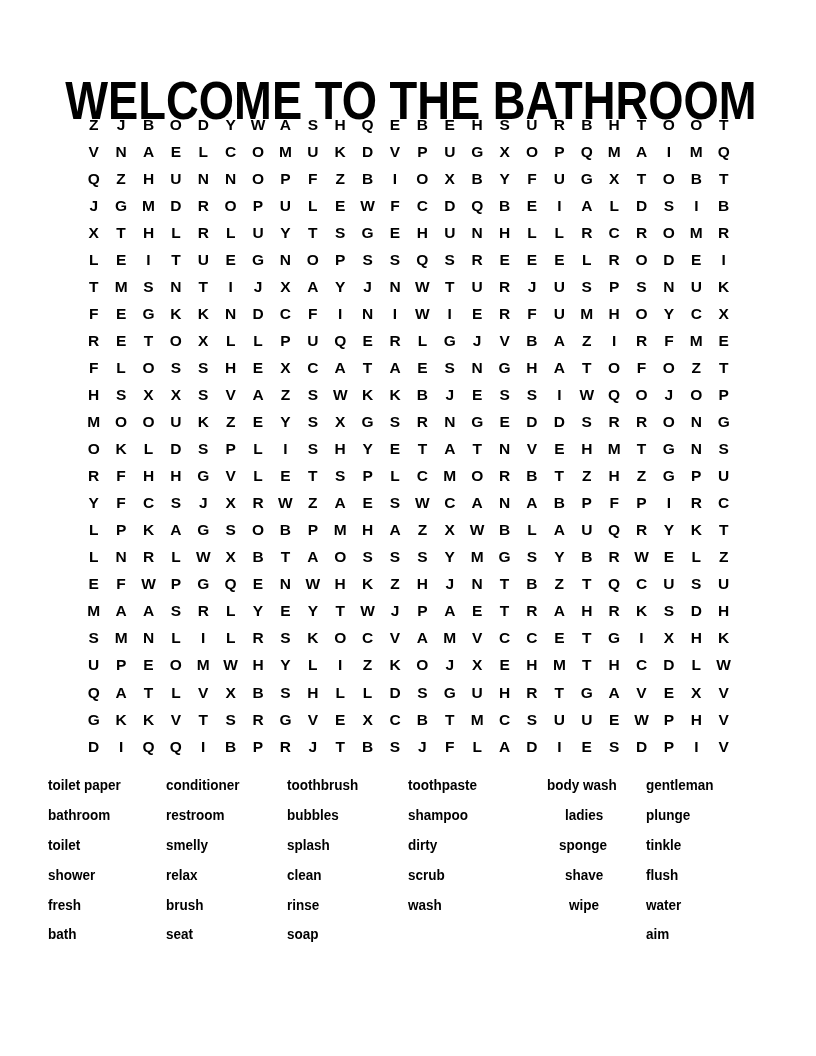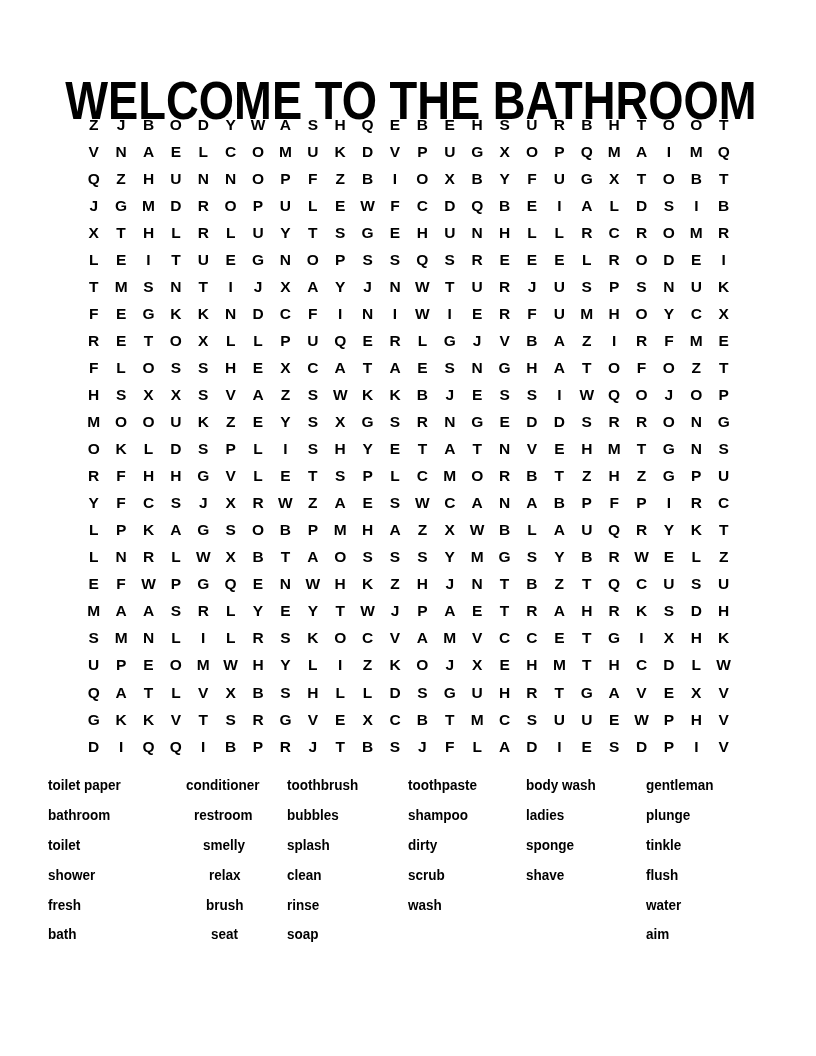--- a/index.html
+++ b/index.html
@@ -44,24 +44,24 @@
     font-weight: 700;
   }
   .words {
     position: absolute;
     left: 48px;
     top: 770px;
     display: flex;
   }
   .wcol { flex: 0 0 auto; }
   .wcol:nth-child(1) { width: 118px; }
-  .wcol:nth-child(2) { width: 121px; text-align: center; }
+  .wcol:nth-child(2) { width: 121px; }
   .wcol:nth-child(3) { width: 121px; }
   .wcol:nth-child(4) { width: 118px; }
-  .wcol:nth-child(5) { width: 120px; }
+  .wcol:nth-child(5) { width: 120px; text-align: center; }
   .wcol:nth-child(6) { width: auto;  }
   .word {
     height: 29.9px;
     line-height: 29.9px;
     font-size: 15px;
     font-weight: 700;
     white-space: nowrap;
   }
   .word span {
     display: inline-block;
@@ -683,20 +683,21 @@
       <div class="word"><span>shampoo</span></div>
       <div class="word"><span>dirty</span></div>
       <div class="word"><span>scrub</span></div>
       <div class="word"><span>wash</span></div>
     </div>
     <div class="wcol">
       <div class="word"><span>body wash</span></div>
       <div class="word"><span>ladies</span></div>
       <div class="word"><span>sponge</span></div>
       <div class="word"><span>shave</span></div>
+      <div class="word"><span>wipe</span></div>
     </div>
     <div class="wcol">
       <div class="word"><span>gentleman</span></div>
       <div class="word"><span>plunge</span></div>
       <div class="word"><span>tinkle</span></div>
       <div class="word"><span>flush</span></div>
       <div class="word"><span>water</span></div>
       <div class="word"><span>aim</span></div>
     </div>
   </div>

